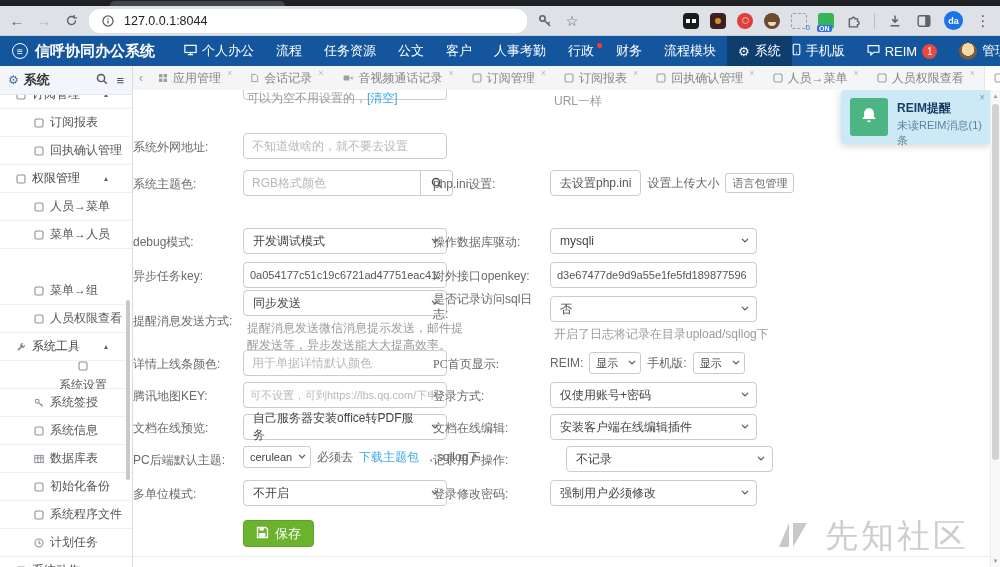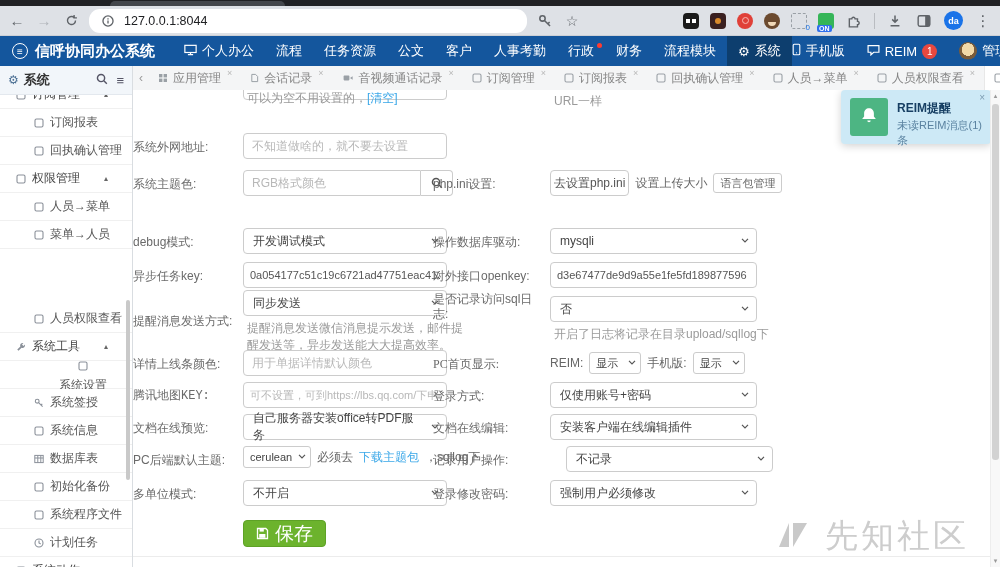--- a/index.html
+++ b/index.html
@@ -67,28 +67,28 @@
   .inp{height:26px}
   .inp input{width:100%;height:26px;border:1px solid #ccc;border-radius:4px;padding:0 8px;font-size:12px;color:#555;outline:none;background:#fff}
   .inp.sm input{font-size:11px;padding:0 6px}
   .inp.grouped input{border-radius:4px 0 0 4px}
   .inp input::placeholder{color:#b8b8b8}
   .search-addon{width:32px;height:26px;border:1px solid #ccc;border-left:none;border-radius:0 4px 4px 0;background:#fff;display:flex;align-items:center;justify-content:center;color:#555;margin-left:-6px;cursor:pointer}
   .sel{position:relative;height:26px;border:1px solid #ccc;border-radius:4px;background:#fff;display:flex;align-items:center;padding:0 22px 0 9px;font-size:12px;color:#444;cursor:pointer}
   .sel .chev{position:absolute;right:7px;top:50%;margin-top:-3px}
   .sel.mini{height:22px;padding:0 15px 0 6px;font-size:11px;border-radius:3px}
   .sel.mini .chev{right:4px}
-  .wbtn{height:26px;padding:0 3px;font-size:12px;color:#555;background:#fff;border:1px solid #ccc;border-radius:4px;cursor:pointer;font-family:inherit}
+  .wbtn{height:26px;padding:0 9px;font-size:12px;color:#555;background:#fff;border:1px solid #ccc;border-radius:4px;cursor:pointer;font-family:inherit}
   .wbtn.mini2{height:20px;font-size:11px;padding:0 6px;border-radius:3px;color:#666}
   .ptext{font-size:12px;color:#666;white-space:nowrap}
   .plink{font-size:12px;color:#3aa7e8;text-decoration:none;white-space:nowrap;cursor:pointer}
   .f-help{position:absolute;font-size:12px;color:#9a9a9a;line-height:1.4}
   .f-help a{color:#3aa7e8;text-decoration:none;cursor:pointer}
   #band{position:absolute;left:15px;top:110px;width:622px;height:24px;background:#e8f4fb;color:#444;font-size:12px;text-align:center;line-height:24px}
-  #savebtn{position:absolute;left:110px;top:430px;height:27px;background:#6cb32d;color:#fff;border:1px solid #5ea226;border-radius:4px;font-size:19px;padding:0 12px;display:flex;align-items:center;gap:6px;cursor:pointer;font-family:inherit}
+  #savebtn{position:absolute;left:110px;top:430px;height:27px;background:#6cb32d;color:#fff;border:1px solid #5ea226;border-radius:4px;font-size:13px;padding:0 12px;display:flex;align-items:center;gap:6px;cursor:pointer;font-family:inherit}
   #watermark{position:absolute;left:642px;top:424px;display:flex;align-items:center;gap:10px;color:#cdcdcd}
   #watermark .wm-text{font-size:33px;letter-spacing:3px}
   #bottomline{position:absolute;left:0;top:466px;width:857px;height:1px;background:#ececec}
   
   #popup{position:absolute;left:708px;top:0;width:150px;height:54px;background:#cde9f6;border-radius:4px;box-shadow:0 2px 8px rgba(0,0,0,.18);z-index:40}
   #popup .pclose{position:absolute;right:6px;top:2px;font-size:10px;color:#7d9cb2;cursor:pointer}
   #popup .pic{position:absolute;left:9px;top:8px;width:38px;height:38px;background:#4db583;border-radius:3px;display:flex;align-items:center;justify-content:center}
   #popup .ptt{position:absolute;left:56px;top:10px;font-size:12px;font-weight:bold;color:#173f63}
   #popup .pbd{position:absolute;left:56px;top:28px;font-size:11px;color:#5a82a0}
   
@@ -293,20 +293,28 @@
         <span>人员→菜单</span>
       </div>
       <div class="sb-item sub" style="top: 126px;">
         <span class="icn">
           <svg width="10" height="10" viewBox="0 0 10 10">
             <rect x="1" y="1" width="8" height="8" rx="1.5" fill="none" stroke="currentColor" stroke-width="1.1"></rect>
           </svg>
         </span>
         <span>菜单→人员</span>
       </div>
+      <div class="sb-item sub" style="top: 182px;">
+        <span class="icn">
+          <svg width="10" height="10" viewBox="0 0 10 10">
+            <rect x="1" y="1" width="8" height="8" rx="1.5" fill="none" stroke="currentColor" stroke-width="1.1"></rect>
+          </svg>
+        </span>
+        <span>菜单→组</span>
+      </div>
       <div class="sb-item sub" style="top: 210px;">
         <span class="icn">
           <svg width="10" height="10" viewBox="0 0 10 10">
             <rect x="1" y="1" width="8" height="8" rx="1.5" fill="none" stroke="currentColor" stroke-width="1.1"></rect>
           </svg>
         </span>
         <span>人员权限查看</span>
       </div>
       <div class="sb-item group" style="top: 238px;">
         <span class="icn">
@@ -566,21 +574,21 @@
           </svg>
         </div>
         <span class="ptext">手机版:</span>
         <div class="sel mini" style="width: 52px;">
           <span>显示</span>
           <svg class="chev" width="8" height="5" viewBox="0 0 8 5">
             <path d="M1 0.8 4 3.8 7 0.8" fill="none" stroke="#555" stroke-width="1.2"></path>
           </svg>
         </div>
       </div>
-      <div class="f-label" style="left: 0px; top: 299px; font-family: Liberation Mono, monospace;">腾讯地图KEY:</div>
+      <div class="f-label" style="left: 0px; top: 299px;">腾讯地图KEY:</div>
       <div class="f-row" style="left: 110px; top: 292px;">
         <div class="inp sm" style="width: 204px;"><input type="text" placeholder="可不设置，可到https://lbs.qq.com/下申请" style=""></div>
       </div>
       <div class="f-label R" style="left: 300px; top: 299px;">登录方式:</div>
       <div class="f-row" style="left: 417px; top: 292px;">
         <div class="sel" style="width: 207px;">
           <span>仅使用账号+密码</span>
           <svg class="chev" width="8" height="5" viewBox="0 0 8 5">
             <path d="M1 0.8 4 3.8 7 0.8" fill="none" stroke="#555" stroke-width="1.2"></path>
           </svg>

